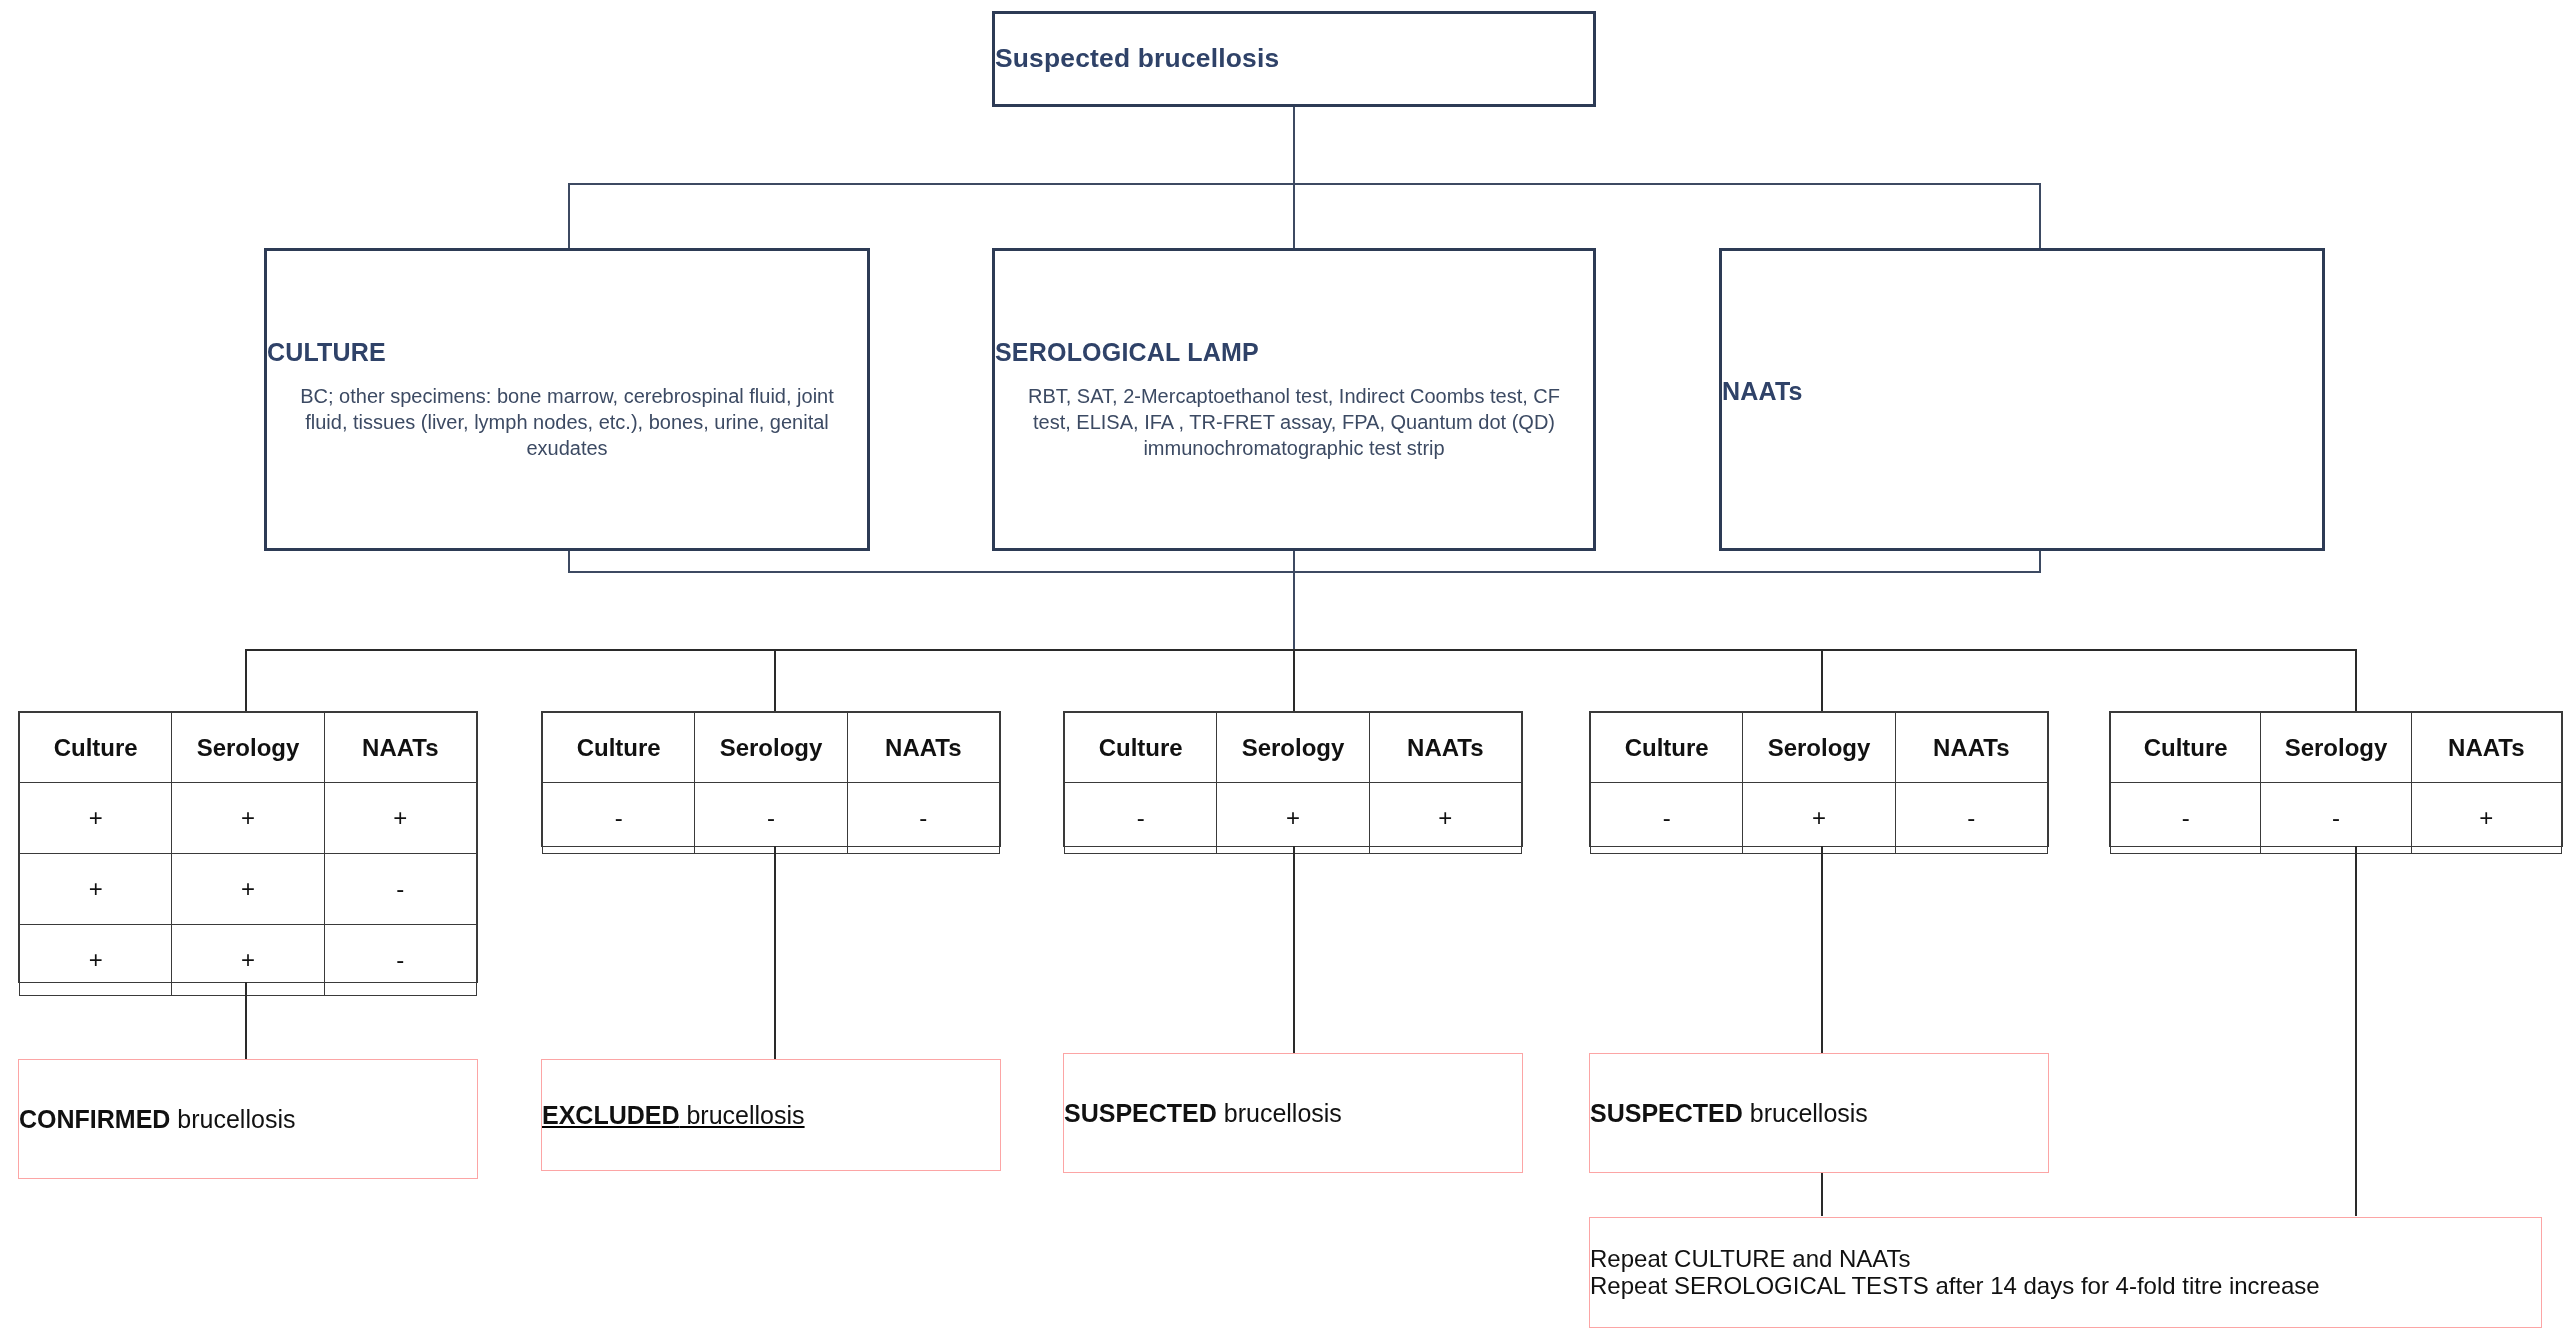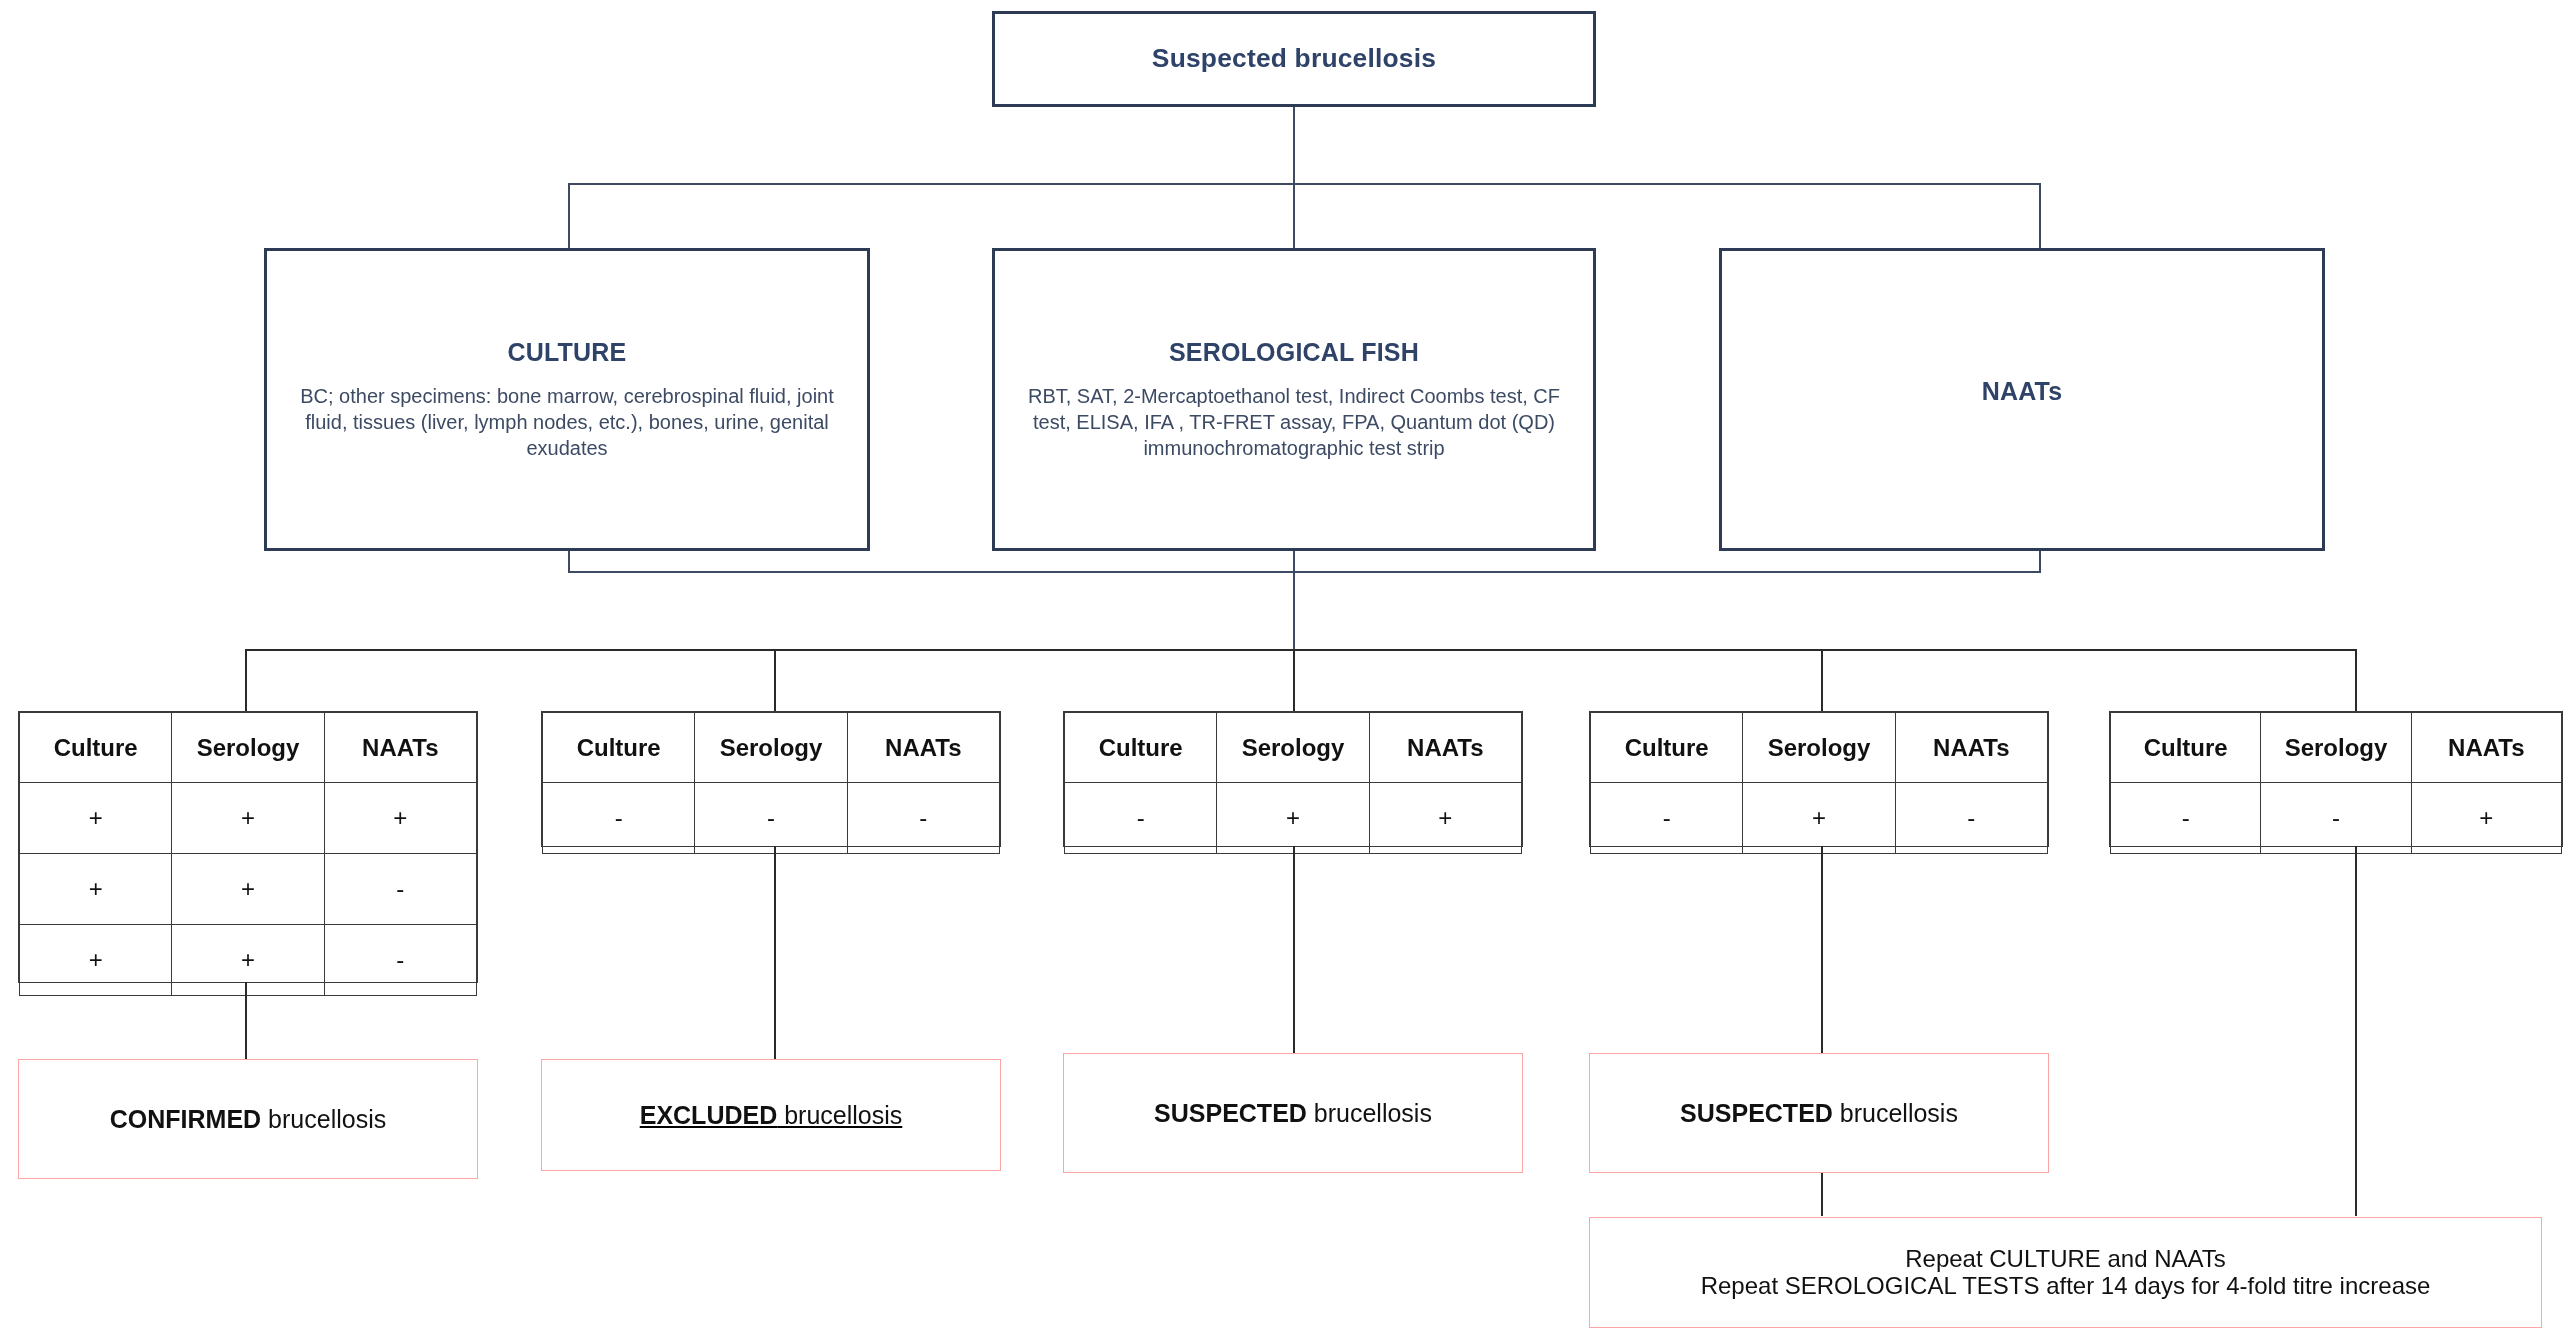--- a/index.html
+++ b/index.html
@@ -1,21 +1,21 @@
 <!DOCTYPE html>
 <html style="font-size:9.6px"><head>
 <meta charset="utf-8">
 <style>
   html,body{margin:0;padding:0;background:#ffffff;}
   body{font-family:"Liberation Sans",sans-serif;}
   #stage{position:relative;width:2576px;height:1341px;background:#fff;overflow:hidden;}
 
   
   .box{position:absolute;box-sizing:border-box;background:#fff;display:flex;
-       flex-direction:column;align-items:center;justify-content:center;text-align:center;}
+       flex-direction:column;align-items:flex-start;justify-content:center;text-align:center;}
   .box.navy{border:3.6px solid #2d3b55;}
   .box.dark{border:1px solid #fca5a5;}
 
   .b-title{font-weight:bold;color:#2f4268;letter-spacing:0.2px;}
   .b-body{color:#3c4a63;font-weight:400;}
 
   #suspected-root .b-title{font-size:26.4px;}
 
   .cat-title{font-size:25px;margin-bottom:15.6px;}
   .cat-body{font-size:20px;line-height:1.30;padding:0 15.6px;}
@@ -54,21 +54,21 @@
   <div class="ln v" style="left:568px;top:183px;width:1.8px;height:66px;"></div>
   <div class="ln v" style="left:1293px;top:183px;width:1.8px;height:66px;"></div>
   <div class="ln v" style="left:2039px;top:183px;width:1.8px;height:66px;"></div>
 
   <div class="box navy" id="cat-culture" style="left:264px;top:248px;width:606px;height:303px;">
     <div class="b-title cat-title">CULTURE</div>
     <div class="b-body cat-body">BC; other specimens: bone marrow, cerebrospinal fluid, joint fluid, tissues (liver, lymph nodes, etc.), bones, urine, genital exudates</div>
   </div>
 
   <div class="box navy" id="cat-serology" style="left:992px;top:248px;width:604px;height:303px;">
-    <div class="b-title cat-title">SEROLOGICAL FISH</div>
+    <div class="b-title cat-title">SEROLOGICAL LAMP</div>
     <div class="b-body cat-body">RBT, SAT, 2-Mercaptoethanol test, Indirect Coombs test, CF test, ELISA, IFA , TR-FRET assay, FPA, Quantum dot (QD) immunochromatographic test strip</div>
   </div>
 
   <div class="box navy" id="cat-naats" style="left:1719px;top:248px;width:606px;height:303px;">
     <div class="b-title cat-title">NAATs</div>
   </div>
 
   <div class="ln v" style="left:568px;top:551px;width:1.8px;height:22px;"></div>
   <div class="ln v" style="left:1293px;top:551px;width:1.8px;height:22px;"></div>
   <div class="ln v" style="left:2039px;top:551px;width:1.8px;height:22px;"></div>

